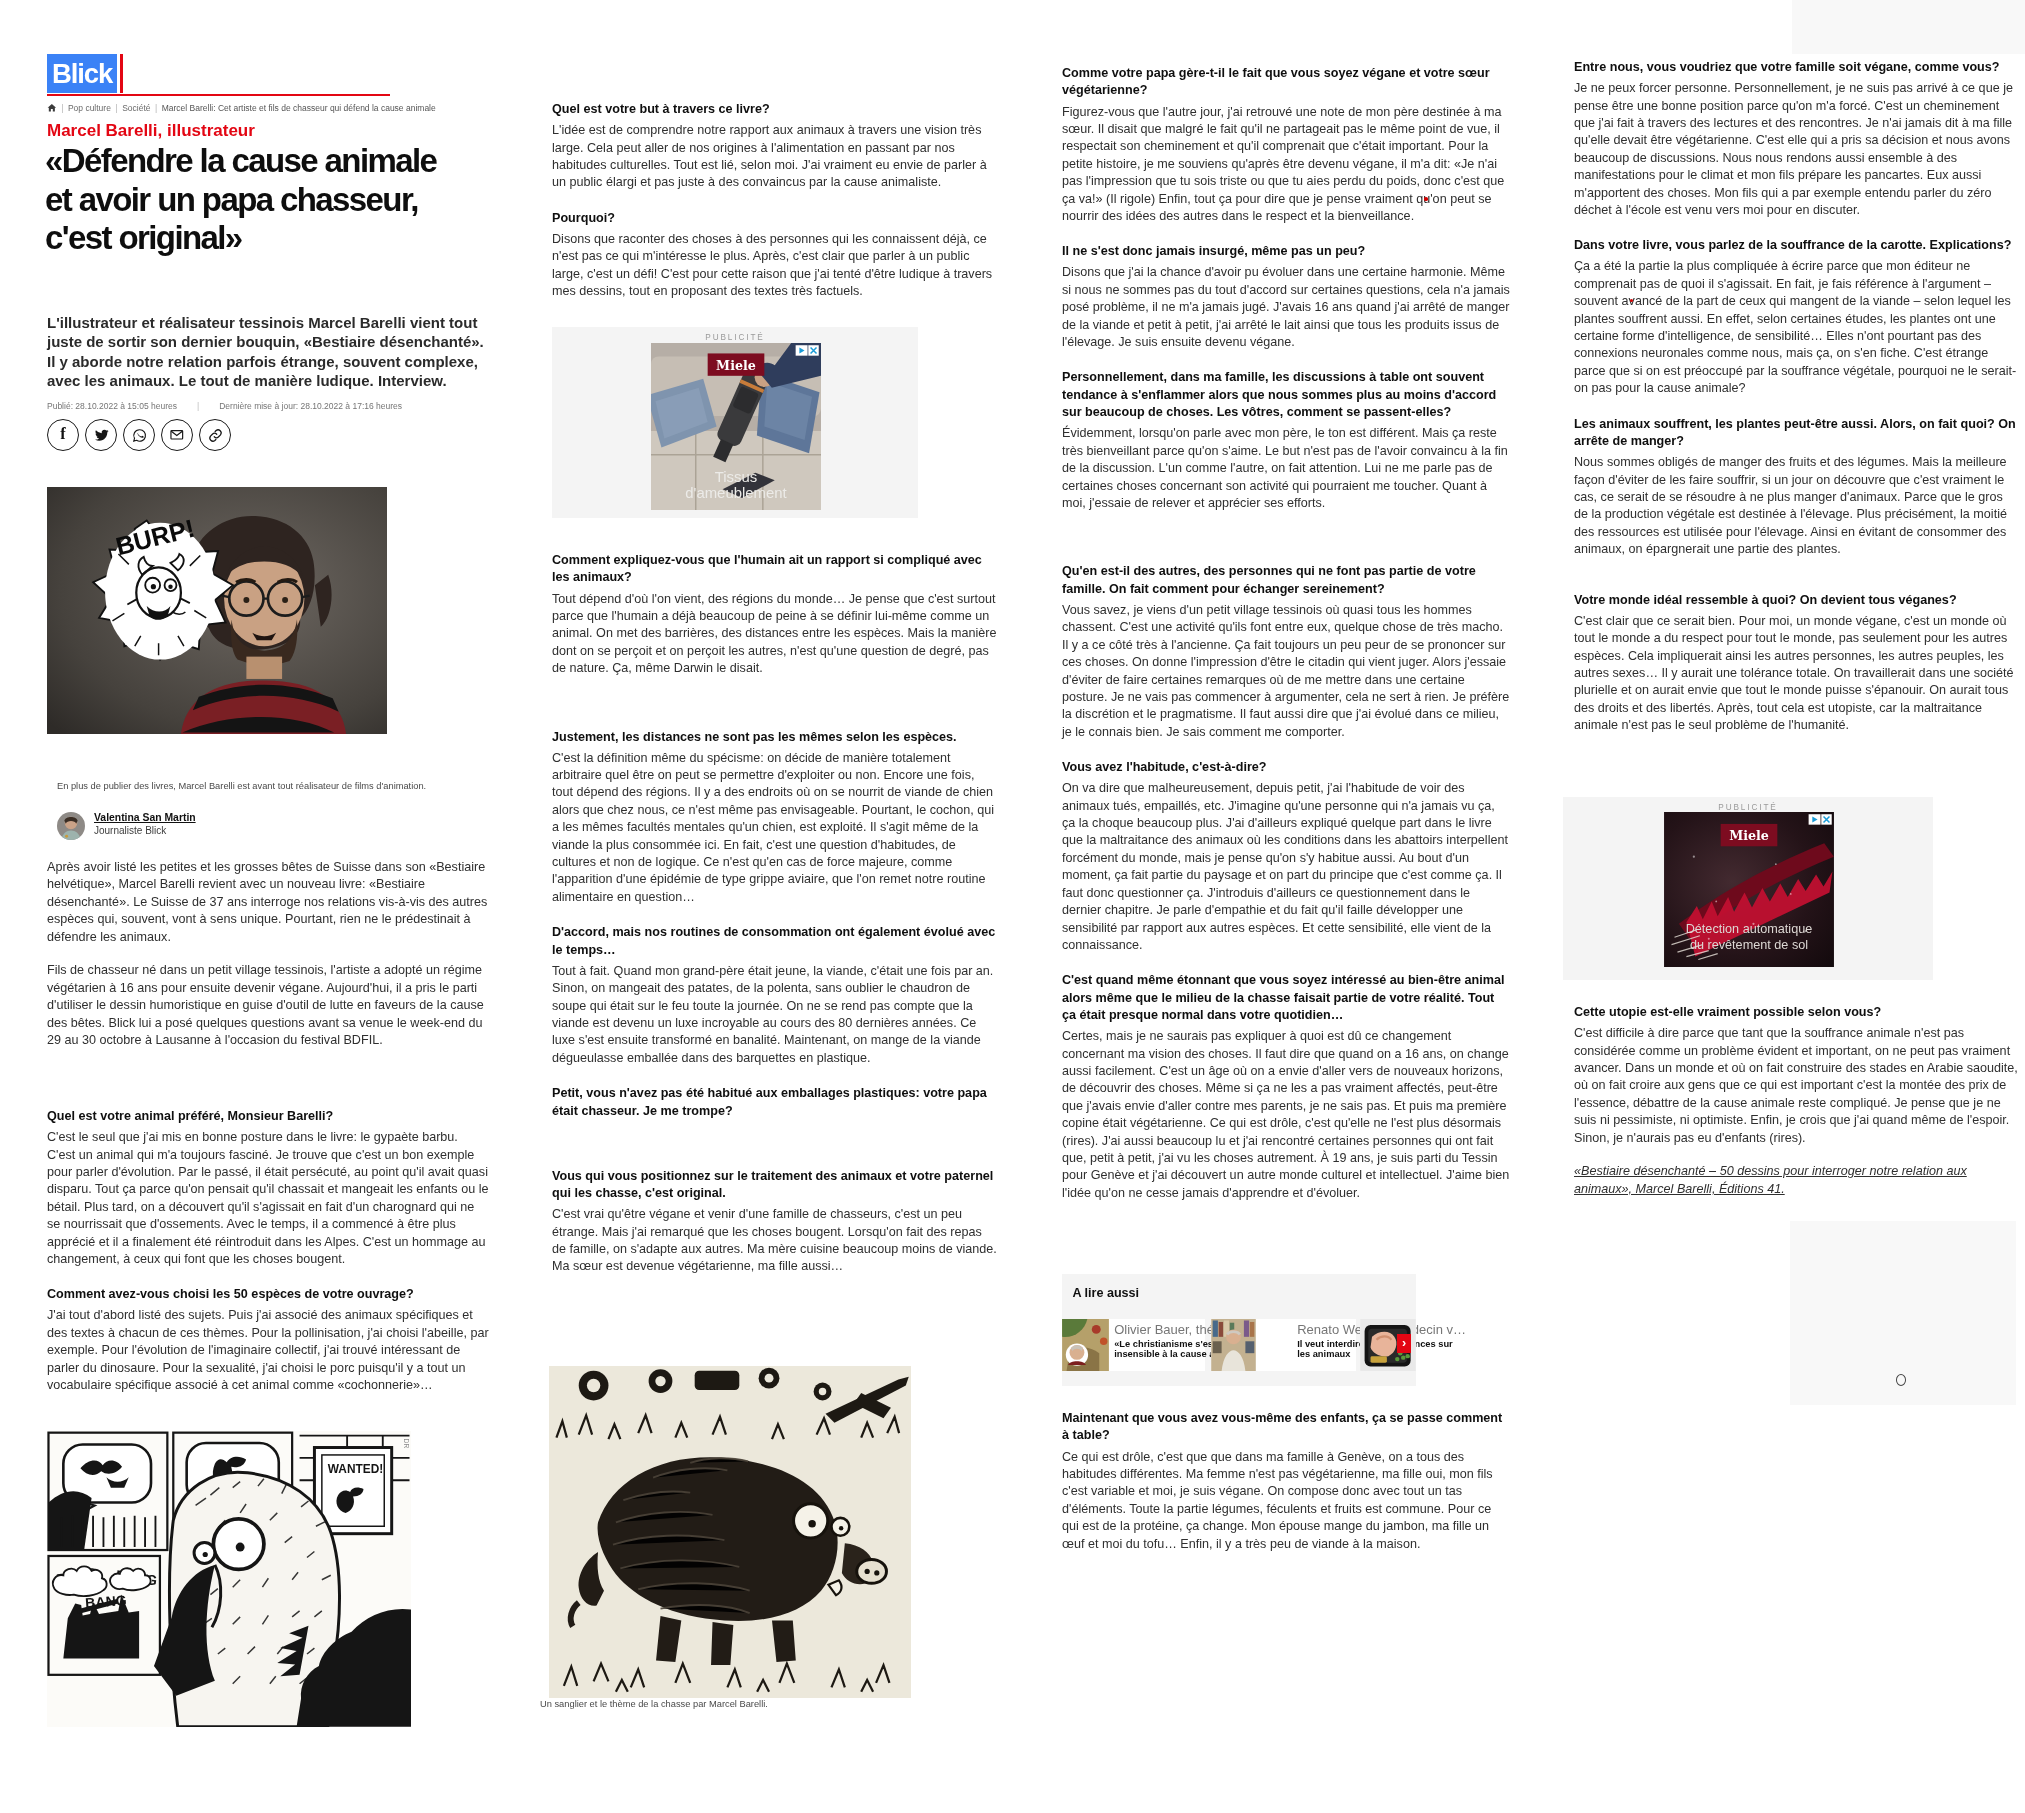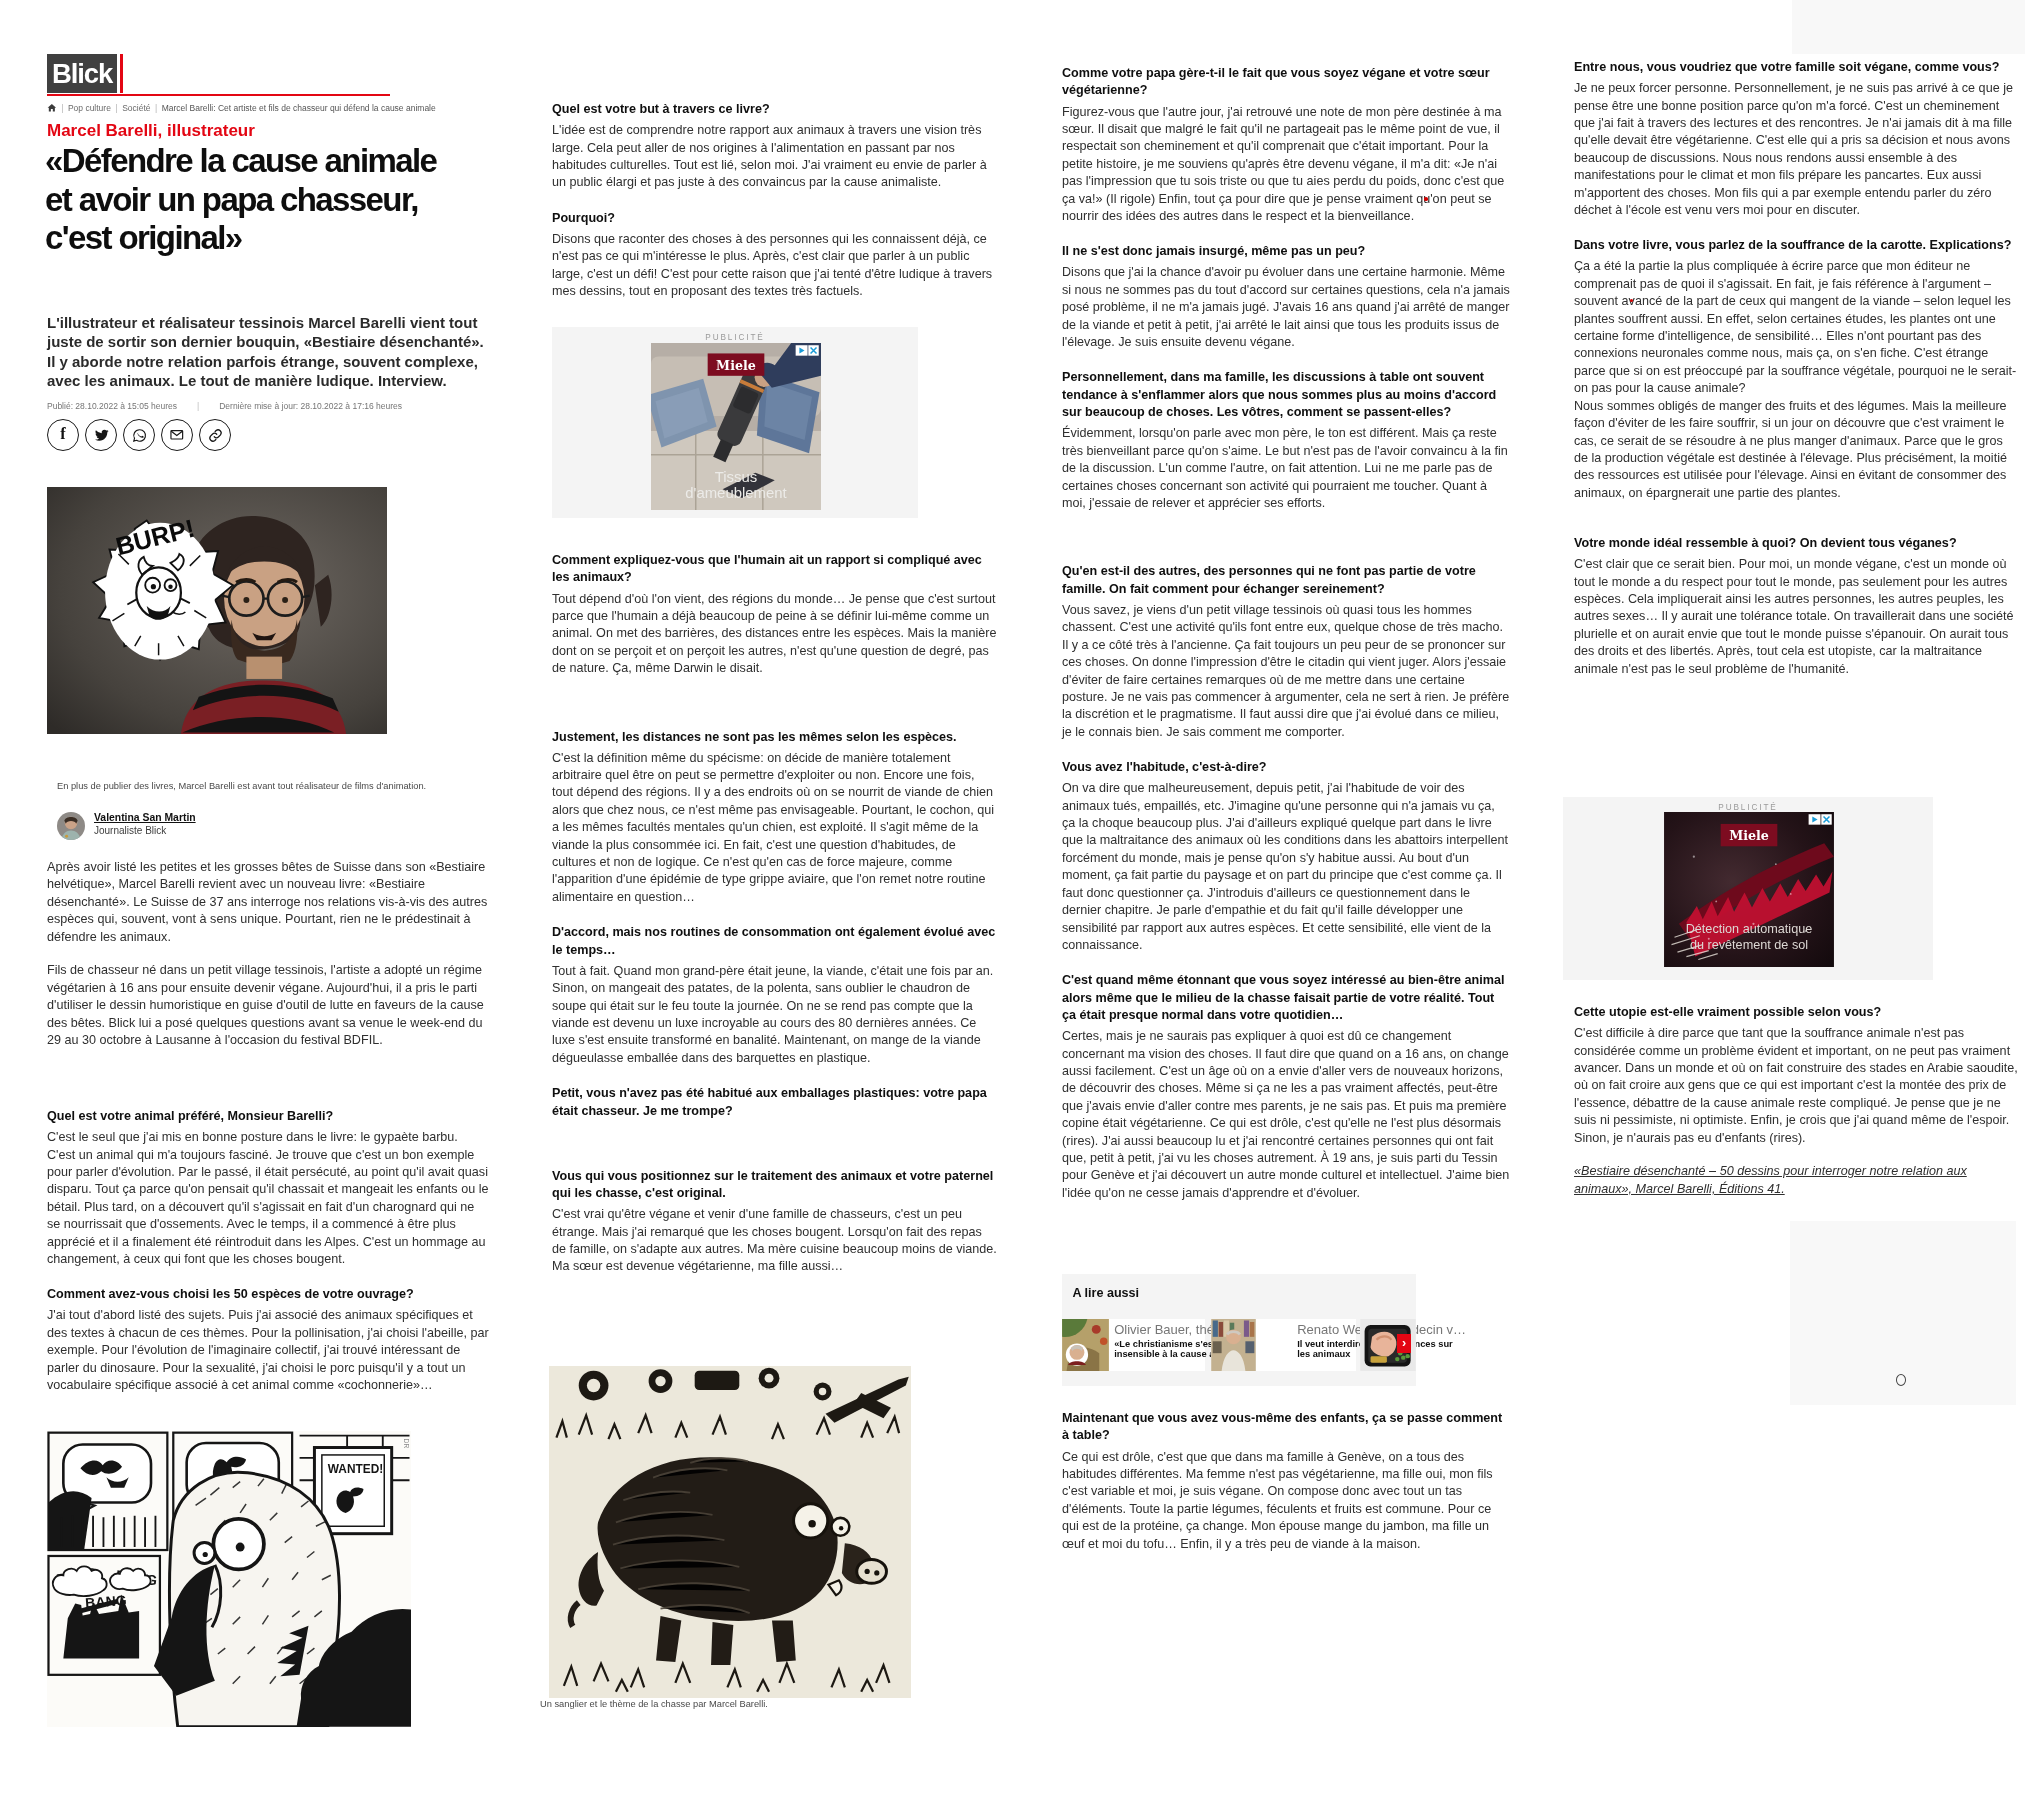--- a/index.html
+++ b/index.html
@@ -1,20 +1,20 @@
 <!DOCTYPE html>
 <html style="font-size:12px"><head>
 <meta charset="utf-8">
 <style>
   html,body{margin:0;padding:0;background:#ffffff;}
   #page{position:relative;width:2025px;height:1814px;background:#fff;overflow:hidden;
         font-family:"Liberation Sans","DejaVu Sans",sans-serif;color:#2f2f2f;}
   .abs{position:absolute;}
   
-  #logo{left:47px;top:54px;width:70px;height:39px;background:#404040;color:#fff;
+  #logo{left:47px;top:54px;width:70px;height:39px;background:#3b82f6;color:#fff;
         display:flex;align-items:center;justify-content:center;font-weight:700;font-size:27.5px;letter-spacing:-1.1px;}
   #logo-bar{left:120px;top:54px;width:3px;height:39px;background:#e30613;}
   #red-rule{left:47px;top:94px;width:343px;height:2.2px;background:#e30613;}
   #breadcrumb{left:47px;top:103px;width:461px;font-size:8.5px;color:#6b6b6b;display:flex;gap:4.5px;align-items:center;white-space:nowrap;}
   #breadcrumb .sep{color:#b5b5b5;}
   #kicker{left:47px;top:121px;font-size:17px;font-weight:700;color:#e30613;}
   #headline{left:45px;top:142px;width:398px;font-size:33px;line-height:1.17;font-weight:700;color:#0e0e0e;letter-spacing:-1.6px;}
   #lead{left:47px;top:313px;width:442px;font-size:15px;line-height:19.3px;font-weight:700;color:#2b2b2b;}
   #dateline{left:47px;top:401px;font-size:8.5px;color:#757575;display:flex;gap:20px;}
   #share{left:47px;top:419px;display:flex;gap:6px;}
@@ -238,20 +238,21 @@
     </div>
   <div class="flow" style="left:1062px;top:1410px;width:448px;">
       <div class="q">Maintenant que vous avez vous-même des enfants, ça se passe comment à table?</div>
       <div class="a">Ce qui est drôle, c'est que que dans ma famille à Genève, on a tous des habitudes différentes. Ma femme n'est pas végétarienne, ma fille oui, mon fils c'est variable et moi, je suis végane. On compose donc avec tout un tas d'éléments. Toute la partie légumes, féculents et fruits est commune. Pour ce qui est de la protéine, ça change. Mon épouse mange du jambon, ma fille un œuf et moi du tofu… Enfin, il y a très peu de viande à la maison.</div>
     </div>
   <div class="flow" style="left:1574px;top:59px;width:446px;">
       <div class="q">Entre nous, vous voudriez que votre famille soit végane, comme vous?</div>
       <div class="a">Je ne peux forcer personne. Personnellement, je ne suis pas arrivé à ce que je pense être une bonne position parce qu'on m'a forcé. C'est un cheminement que j'ai fait à travers des lectures et des rencontres. Je n'ai jamais dit à ma fille qu'elle devait être végétarienne. C'est elle qui a pris sa décision et nous avons beaucoup de discussions. Nous nous rendons aussi ensemble à des manifestations pour le climat et mon fils prépare les pancartes. Eux aussi m'apportent des choses. Mon fils qui a par exemple entendu parler du zéro déchet à l'école est venu vers moi pour en discuter.</div>
       <div class="q">Dans votre livre, vous parlez de la souffrance de la carotte. Explications?</div>
       <div class="a">Ça a été la partie la plus compliquée à écrire parce que mon éditeur ne comprenait pas de quoi il s'agissait. En fait, je fais référence à l'argument – souvent avancé de la part de ceux qui mangent de la viande – selon lequel les plantes souffrent aussi. En effet, selon certaines études, les plantes ont une certaine forme d'intelligence, de sensibilité… Elles n'ont pourtant pas des connexions neuronales comme nous, mais ça, on s'en fiche. C'est étrange parce que si on est préoccupé par la souffrance végétale, pourquoi ne le serait-on pas pour la cause animale?</div>
+      <div class="q">Les animaux souffrent, les plantes peut-être aussi. Alors, on fait quoi? On arrête de manger?</div>
       <div class="a">Nous sommes obligés de manger des fruits et des légumes. Mais la meilleure façon d'éviter de les faire souffrir, si un jour on découvre que c'est vraiment le cas, ce serait de se résoudre à ne plus manger d'animaux. Parce que le gros de la production végétale est destinée à l'élevage. Plus précisément, la moitié des ressources est utilisée pour l'élevage. Ainsi en évitant de consommer des animaux, on épargnerait une partie des plantes.</div>
       <div style="height: 15px;"></div>
       <div class="q">Votre monde idéal ressemble à quoi? On devient tous véganes?</div>
       <div class="a">C'est clair que ce serait bien. Pour moi, un monde végane, c'est un monde où tout le monde a du respect pour tout le monde, pas seulement pour les autres espèces. Cela impliquerait ainsi les autres personnes, les autres peuples, les autres sexes… Il y aurait une tolérance totale. On travaillerait dans une société plurielle et on aurait envie que tout le monde puisse s'épanouir. On aurait tous des droits et des libertés. Après, tout cela est utopiste, car la maltraitance animale n'est pas le seul problème de l'humanité.</div>
     </div>
   <div class="flow" style="left:1574px;top:1004px;width:446px;">
       <div class="q">Cette utopie est-elle vraiment possible selon vous?</div>
       <div class="a">C'est difficile à dire parce que tant que la souffrance animale n'est pas considérée comme un problème évident et important, on ne peut pas vraiment avancer. Dans un monde et où on fait construire des stades en Arabie saoudite, où on fait croire aux gens que ce qui est important c'est la montée des prix de l'essence, débattre de la cause animale reste compliqué. Je pense que je ne suis ni pessimiste, ni optimiste. Enfin, je crois que j'ai quand même de l'espoir. Sinon, je n'aurais pas eu d'enfants (rires).</div>
       <div class="bookref">«Bestiaire désenchanté – 50 dessins pour interroger notre relation aux animaux», Marcel Barelli, Éditions 41.</div>
     </div>

